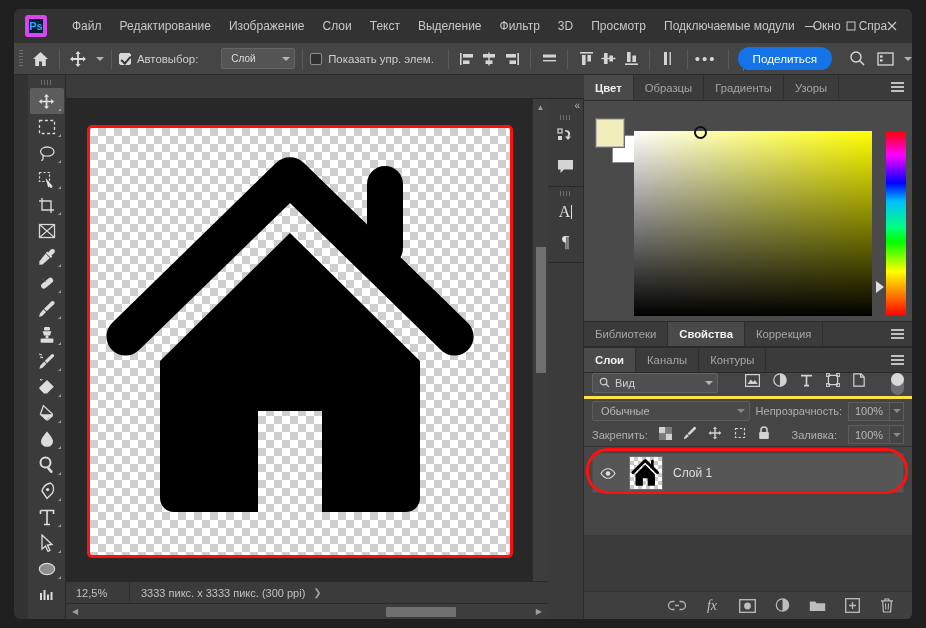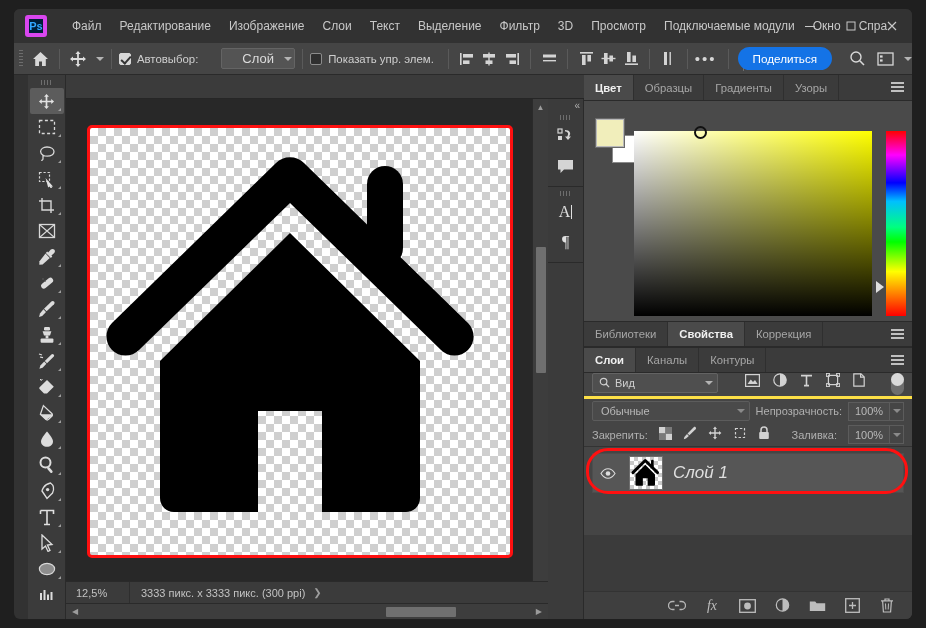--- a/index.html
+++ b/index.html
@@ -64,22 +64,22 @@
     width: 12px; height: 12px; border: 1px solid #8c8c8c; border-radius: 2px;
     background: #2f2f2f; margin-right: 6px; position: relative; flex: none;
   }
   .chk.on { background: #d8d8d8; border-color: #d8d8d8; }
   .chk.on::after {
     content: ""; position: absolute; left: 3px; top: 0px; width: 4px; height: 8px;
     border: solid #333; border-width: 0 2px 2px 0; transform: rotate(42deg);
   }
   .opt-select {
     height: 21px; min-width: 74px; background: #545454; border: 1px solid #646464;
-    border-radius: 2px; color: #dcdcdc; font-size: 13px;
-    display: flex; align-items: center; padding: 0 4px 0 20px; margin-left: 23px; gap: 10px;
+    border-radius: 2px; color: #dcdcdc; font-size: 10px;
+    display: flex; align-items: center; padding: 0 4px 0 9px; margin-left: 23px; gap: 10px;
     justify-content: space-between;
   }
   .caret { width: 0; height: 0; border-left: 4px solid transparent; border-right: 4px solid transparent; border-top: 4px solid #b4b4b4; }
   .dots { color: #d6d6d6; font-size: 15px; letter-spacing: 2px; }
   .three-d { color: #6f6f6f; font-size: 11.4px; margin-left: 6px; }
   .share-btn {
     background: #1473e6; color: #fff; font-size: 11.7px;
     border-radius: 13px; padding: 5px 15px; margin-left: -26px;
     position: relative; z-index: 4;
   }
@@ -254,21 +254,21 @@
   .eye { width: 22px; display:flex;align-items:center;justify-content:center;color:#dcdcdc;}
   .thumb-layer {
     width: 34px; height: 34px; background-color:#fff;
     background-image:
       linear-gradient(45deg,#c9c9c9 25%,transparent 25%,transparent 75%,#c9c9c9 75%),
       linear-gradient(45deg,#c9c9c9 25%,transparent 25%,transparent 75%,#c9c9c9 75%);
     background-size: 8px 8px; background-position: 0 0, 4px 4px;
     border: 1px solid #6e6e6e; position: relative;
   }
   .thumb-layer svg { position:absolute; left:0; top:0; }
-  .layer-name { color: #dfdfdf; font-size: 17px; font-style: italic; }
+  .layer-name { color: #dfdfdf; font-size: 12px; }
   .redbox-layer {
     position: absolute; left: 2px; top: 1px; width: 322px; height: 46px;
     border: 3px solid #ff1010; border-radius: 22px; pointer-events: none;
   }
   .panel-bottom {
     position: absolute; left: 0; bottom: 0; width: 328px; height: 28px;
     background: #3f3f3f; border-top: 1px solid #333;
     display: flex; align-items: center; justify-content: flex-end; gap: 17px; padding-right: 16px;
     color: #bdbdbd;
   }

